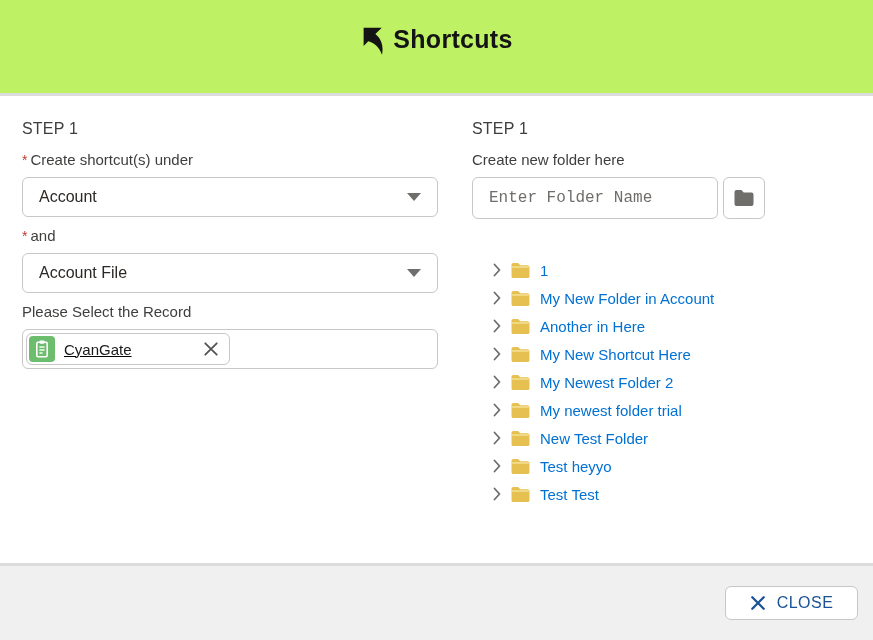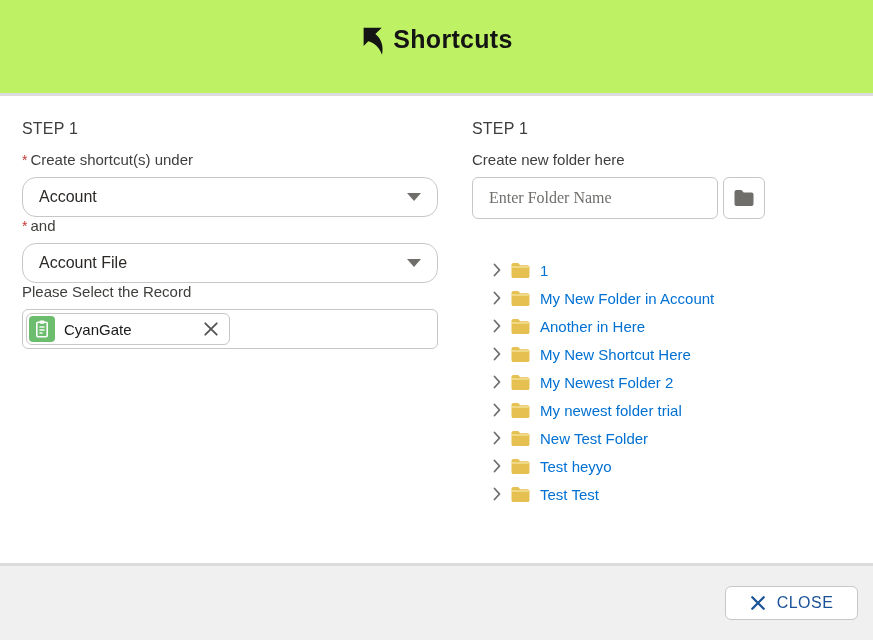--- a/index.html
+++ b/index.html
@@ -16,43 +16,43 @@
   
   .modal-body { flex:1; display:flex; padding:24px 15px 12px 22px; gap:34px; }
   .col-left { width:416px; flex:0 0 416px; }
   .col-right { flex:1; }
 
   .step-heading { font-size:16px; color:#3e3e3c; margin-bottom:13px; letter-spacing:.2px; }
   .field-label { font-size:15px; color:#3e3e3c; margin-bottom:9px; }
   .req { color:#c23934; margin-right:3px; font-size:14px; }
 
   .select-box {
-    height:40px; border:1px solid #c9c7c5; border-radius:14px; background:#fff;
+    height:40px; border:1px solid #c9c7c5; border-radius:6px; background:#fff;
     display:flex; align-items:center; justify-content:space-between;
-    padding:0 16px; margin-bottom:0; cursor:pointer;
+    padding:0 16px; margin-bottom:10px; cursor:pointer;
   }
   .select-value { font-size:16px; color:#2b2826; }
   .caret { width:0; height:0; border-left:7px solid transparent; border-right:7px solid transparent; border-top:8px solid #706e6b; }
 
   .record-box {
     height:40px; border:1px solid #c9c7c5; border-radius:6px; background:#fff;
-    display:flex; align-items:center; padding:0 3px;
+    display:flex; align-items:center; padding:0 3px;text-decoration:underline;
   }
   .pill {
     height:32px; width:204px; border:1px solid #c9c7c5; border-radius:6px;
     display:flex; align-items:center; padding:2px 8px 2px 2px; background:#fff;
   }
   .pill-icon { width:26px; height:26px; flex:0 0 26px; }
   .pill-label { font-size:15px; color:#1a1a1a; margin-left:9px; flex:1; }
   .pill-remove { background:none; border:none; cursor:pointer; display:flex; align-items:center; padding:2px; }
 
   .folder-create-row { display:flex; gap:5px; align-items:center; }
   .folder-input {
     width:246px; height:42px; border:1px solid #c9c7c5; border-radius:6px;
-    padding:0 16px; font-size:16px; color:#2b2826; font-family:Liberation Serif, serif; outline:none;
+    padding:0 16px; font-size:16px; color:#2b2826; font-family:Liberation Mono, monospace; outline:none;
   }
   .folder-input::placeholder { color:#706e6b; opacity:1; }
   .folder-btn {
     width:42px; height:42px; border:1px solid #c9c7c5; border-radius:6px; background:#fff;
     display:flex; align-items:center; justify-content:center; cursor:pointer;
   }
 
   .folder-tree { margin-top:37px; padding-left:21px; }
   .tree-row { display:flex; align-items:center; height:28px; gap:9px; cursor:pointer; }
   .tree-chevron { display:flex; align-items:center; flex:0 0 auto; }

